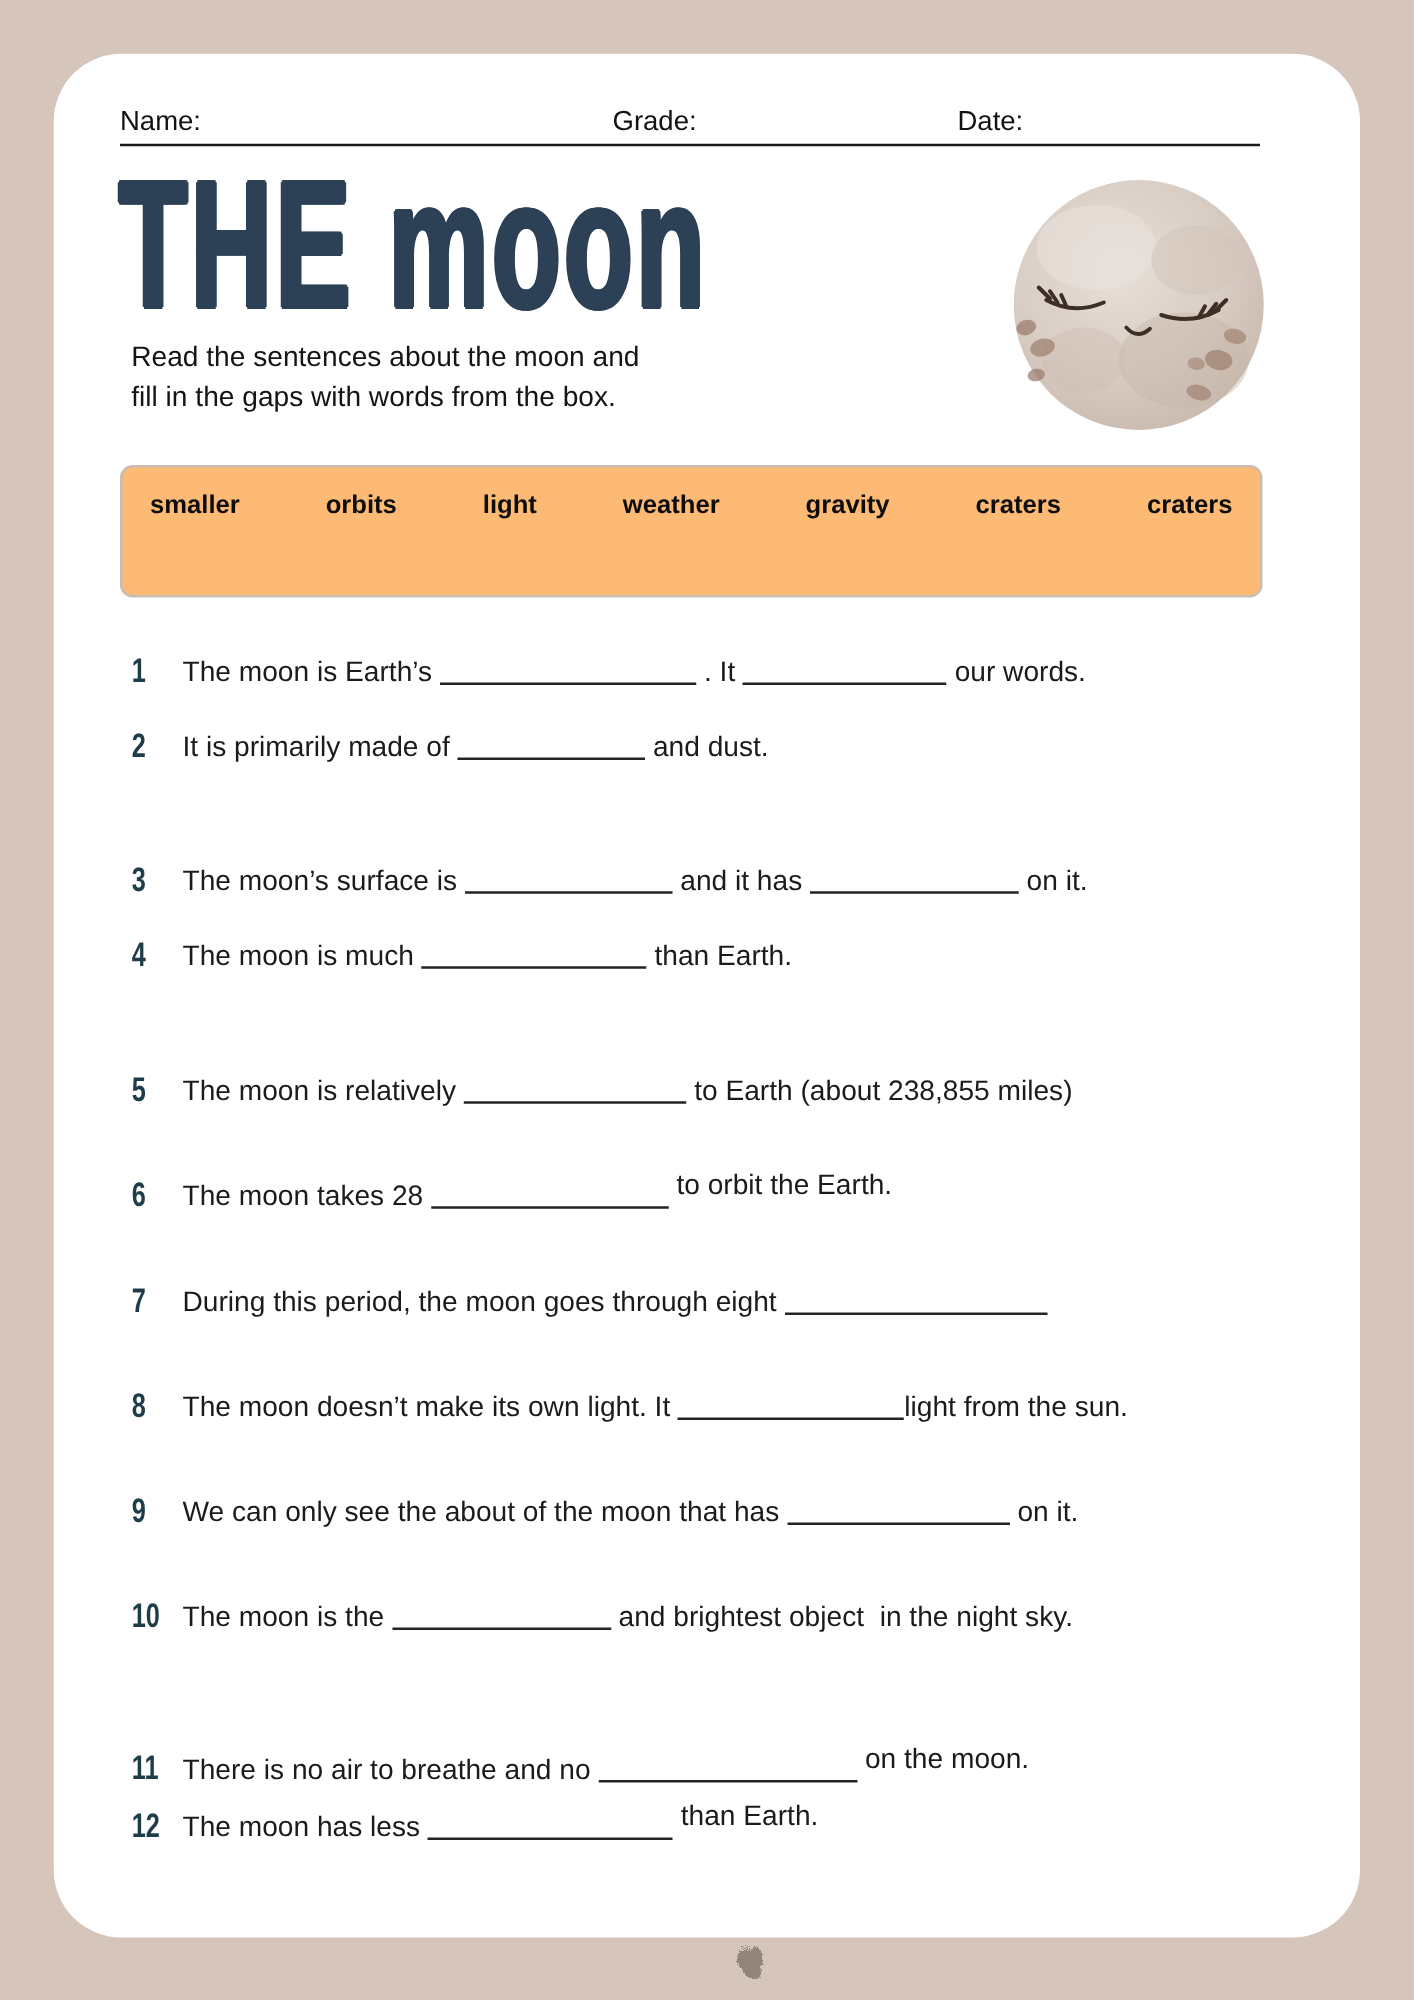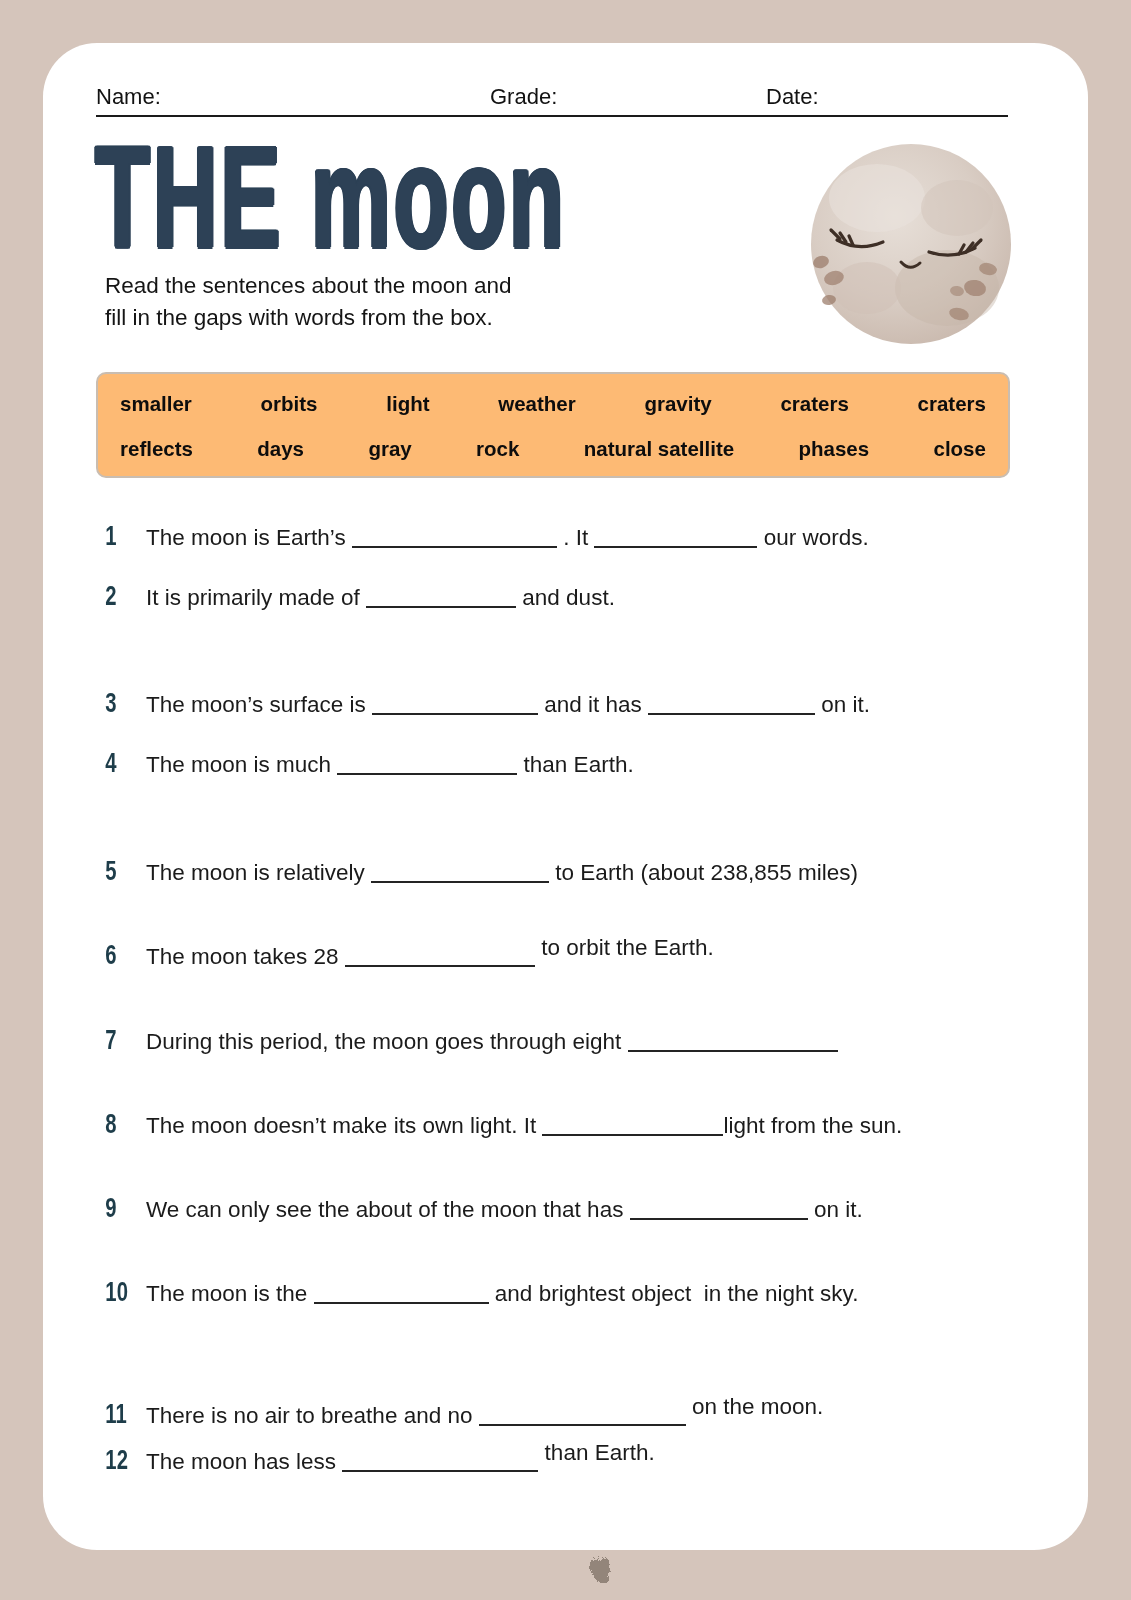--- a/index.html
+++ b/index.html
@@ -142,29 +142,20 @@
   <div class="wordbox">
     <div class="wb-row">
         <span>smaller</span>
         <span>orbits</span>
         <span>light</span>
         <span>weather</span>
         <span>gravity</span>
         <span>craters</span>
         <span>craters</span>
       </div>
-    <div class="wb-row">
-        <span>reflects</span>
-        <span>days</span>
-        <span>gray</span>
-        <span>rock</span>
-        <span>natural satellite</span>
-        <span>phases</span>
-        <span>close</span>
-      </div>
   </div>
 
   <div>
       <div class="sentence" style="top: 521px;"><span class="num">1</span><span class="stext"><span>The moon is Earth’s </span><span class="blank" style="width: 205px;"></span><span> . It </span><span class="blank" style="width: 163px;"></span><span> our words.</span></span></div>
       <div class="sentence" style="top: 581px;"><span class="num">2</span><span class="stext"><span>It is primarily made of </span><span class="blank" style="width: 150px;"></span><span> and dust.</span></span></div>
       <div class="sentence" style="top: 688px;"><span class="num">3</span><span class="stext"><span>The moon’s surface is </span><span class="blank" style="width: 166px;"></span><span> and it has </span><span class="blank" style="width: 167px;"></span><span> on it.</span></span></div>
       <div class="sentence" style="top: 748px;"><span class="num">4</span><span class="stext"><span>The moon is much </span><span class="blank" style="width: 180px;"></span><span> than Earth.</span></span></div>
       <div class="sentence" style="top: 856px;"><span class="num">5</span><span class="stext"><span>The moon is relatively </span><span class="blank" style="width: 178px;"></span><span> to Earth (about 238,855 miles)</span></span></div>
       <div class="sentence" style="top: 940px;"><span class="num">6</span><span class="stext"><span>The moon takes 28 </span><span class="blank" style="width: 190px;"></span><span class="raised"> to orbit the Earth.</span></span></div>
       <div class="sentence" style="top: 1025px;"><span class="num">7</span><span class="stext"><span>During this period, the moon goes through eight </span><span class="blank" style="width: 210px;"></span></span></div>

